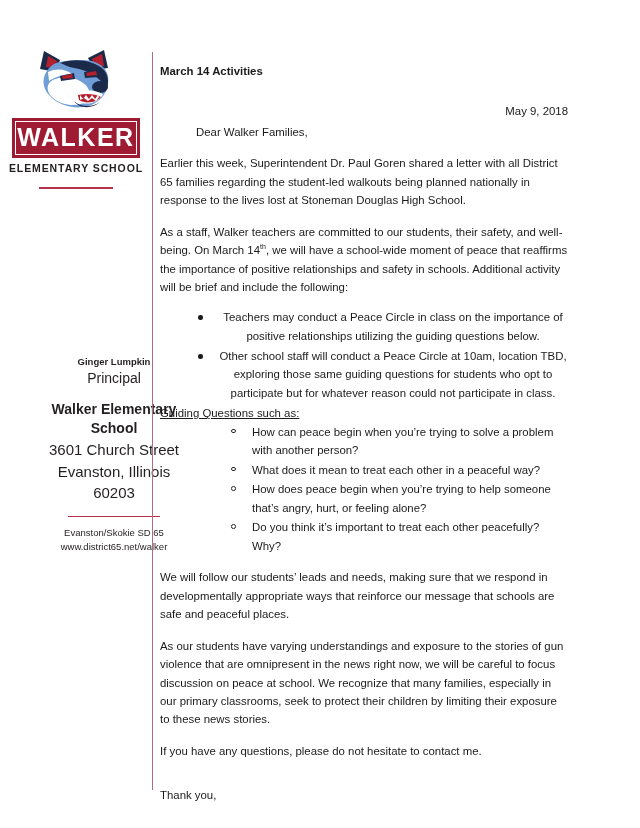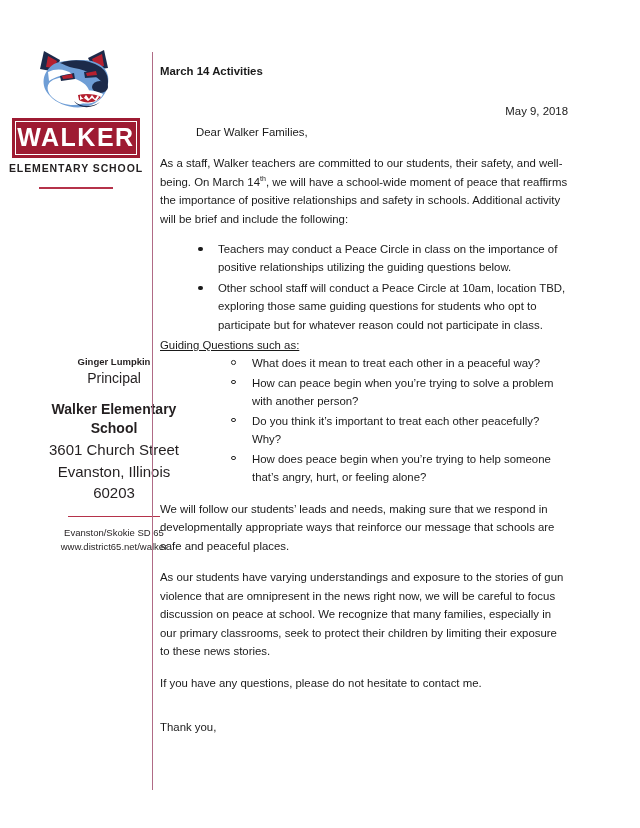--- a/index.html
+++ b/index.html
@@ -178,20 +178,21 @@
   sup {
     font-size: 0.62em;
     vertical-align: super;
     line-height: 0;
   }
 
   ul.bullets {
     list-style: none;
     margin: 9px 0 0 0;
     padding: 0 0 0 38px;
+    text-align: center;
   }
   ul.bullets > li {
     position: relative;
     margin-bottom: 2px;
     padding-left: 20px;
   }
   ul.bullets > li::before {
     content: "";
     position: absolute;
     left: 0;
@@ -308,35 +309,36 @@
   <div class="divider"></div>
 
   <div class="letter">
 
     <div class="doc-title">March 14 Activities</div>
 
     <div class="date-line">May 9, 2018</div>
 
     <div class="salutation">Dear Walker Families,</div>
 
+    <p class="para">Earlier this week, Superintendent Dr. Paul Goren shared a letter with all District 65 families regarding the student-led walkouts being planned nationally in response to the lives lost at Stoneman Douglas High School.</p>
 
     <p class="para"><span>As a staff, Walker teachers are committed to our students, their safety, and well-being. On March 14</span><sup>th</sup><span>, we will have a school-wide moment of peace that reaffirms the importance of positive relationships and safety in schools. Additional activity will be brief and include the following:</span></p>
 
     <ul class="bullets">
       <li>Teachers may conduct a Peace Circle in class on the importance of positive relationships utilizing the guiding questions below.</li>
       <li>Other school staff will conduct a Peace Circle at 10am, location TBD, exploring those same guiding questions for students who opt to participate but for whatever reason could not participate in class.</li>
     </ul>
 
     <div class="guiding-head">Guiding Questions such as:</div>
 
     <ul class="subs">
+      <li>How can peace begin when you’re trying to solve a problem with another person?</li>
       <li>What does it mean to treat each other in a peaceful way?</li>
-      <li>How can peace begin when you’re trying to solve a problem with another person?</li>
+      <li>How does peace begin when you’re trying to help someone that’s angry, hurt, or feeling alone?</li>
       <li>Do you think it’s important to treat each other peacefully? Why?</li>
-      <li>How does peace begin when you’re trying to help someone that’s angry, hurt, or feeling alone?</li>
     </ul>
 
     <p class="para">We will follow our students’ leads and needs, making sure that we respond in developmentally appropriate ways that reinforce our message that schools are safe and peaceful places.</p>
     <p class="para">As our students have varying understandings and exposure to the stories of gun violence that are omnipresent in the news right now, we will be careful to focus discussion on peace at school. We recognize that many families, especially in our primary classrooms, seek to protect their children by limiting their exposure to these news stories.</p>
     <p class="para">If you have any questions, please do not hesitate to contact me.</p>
 
     <div class="closing">Thank you,</div>
 
   </div>
 

